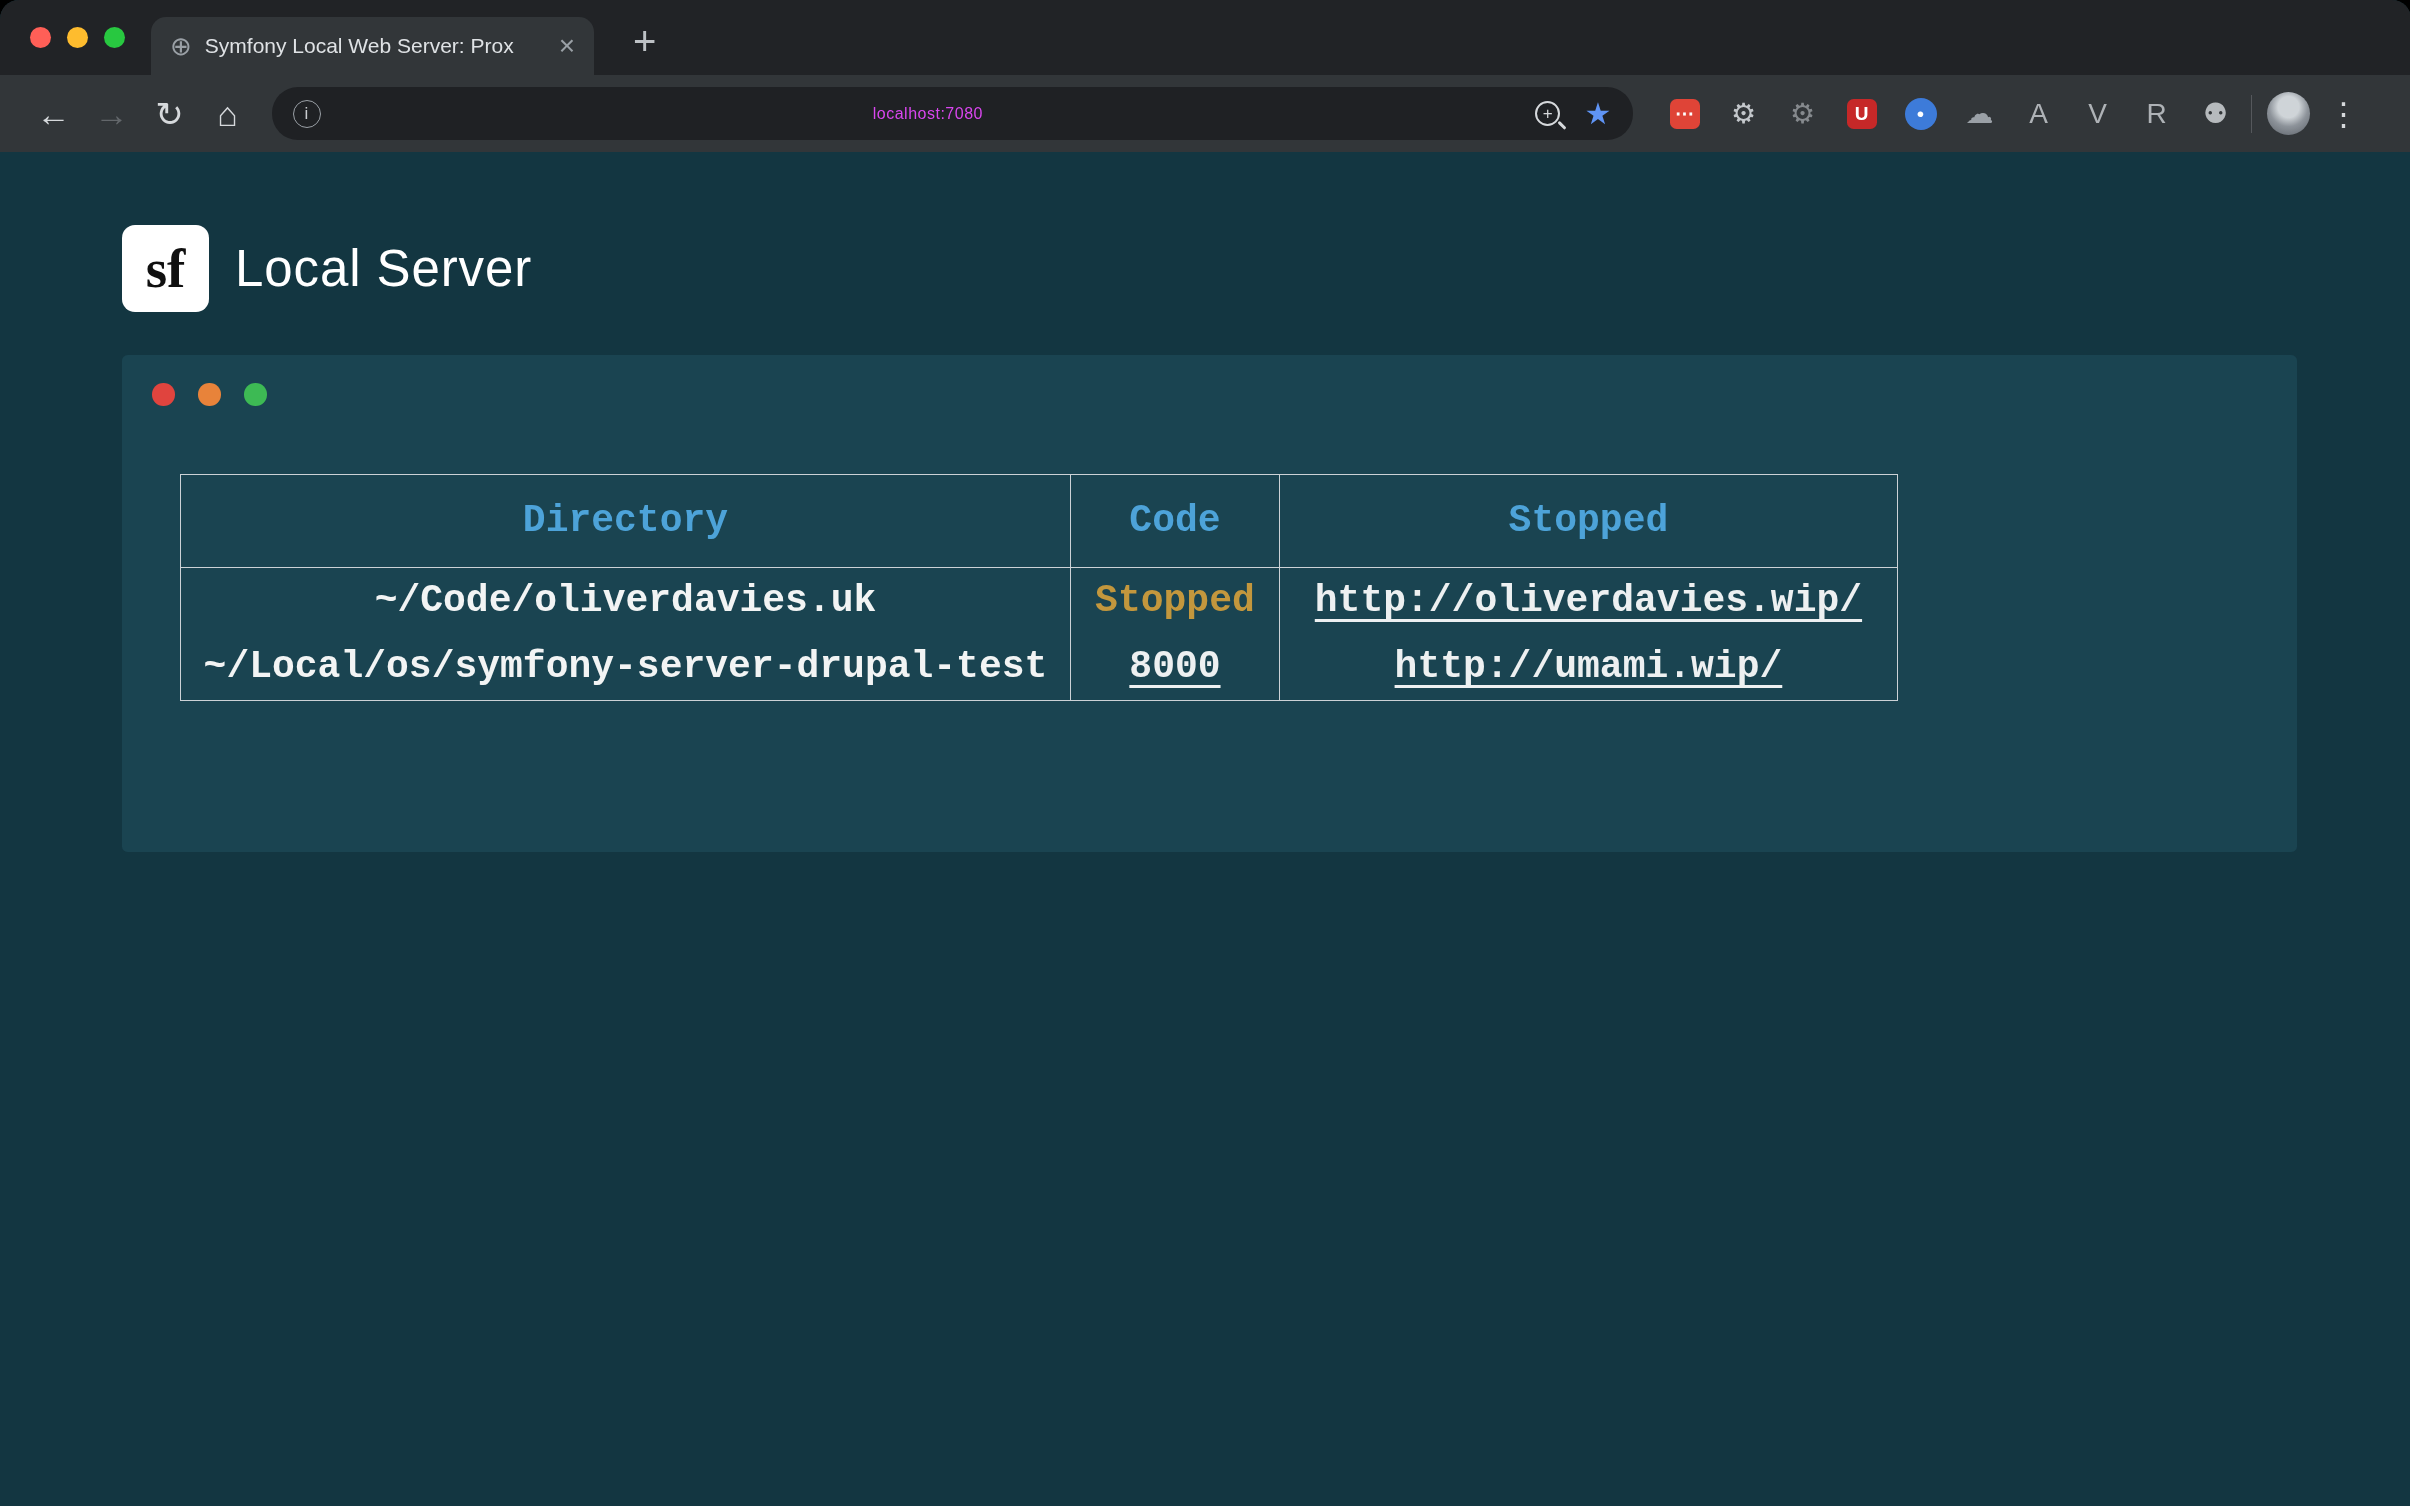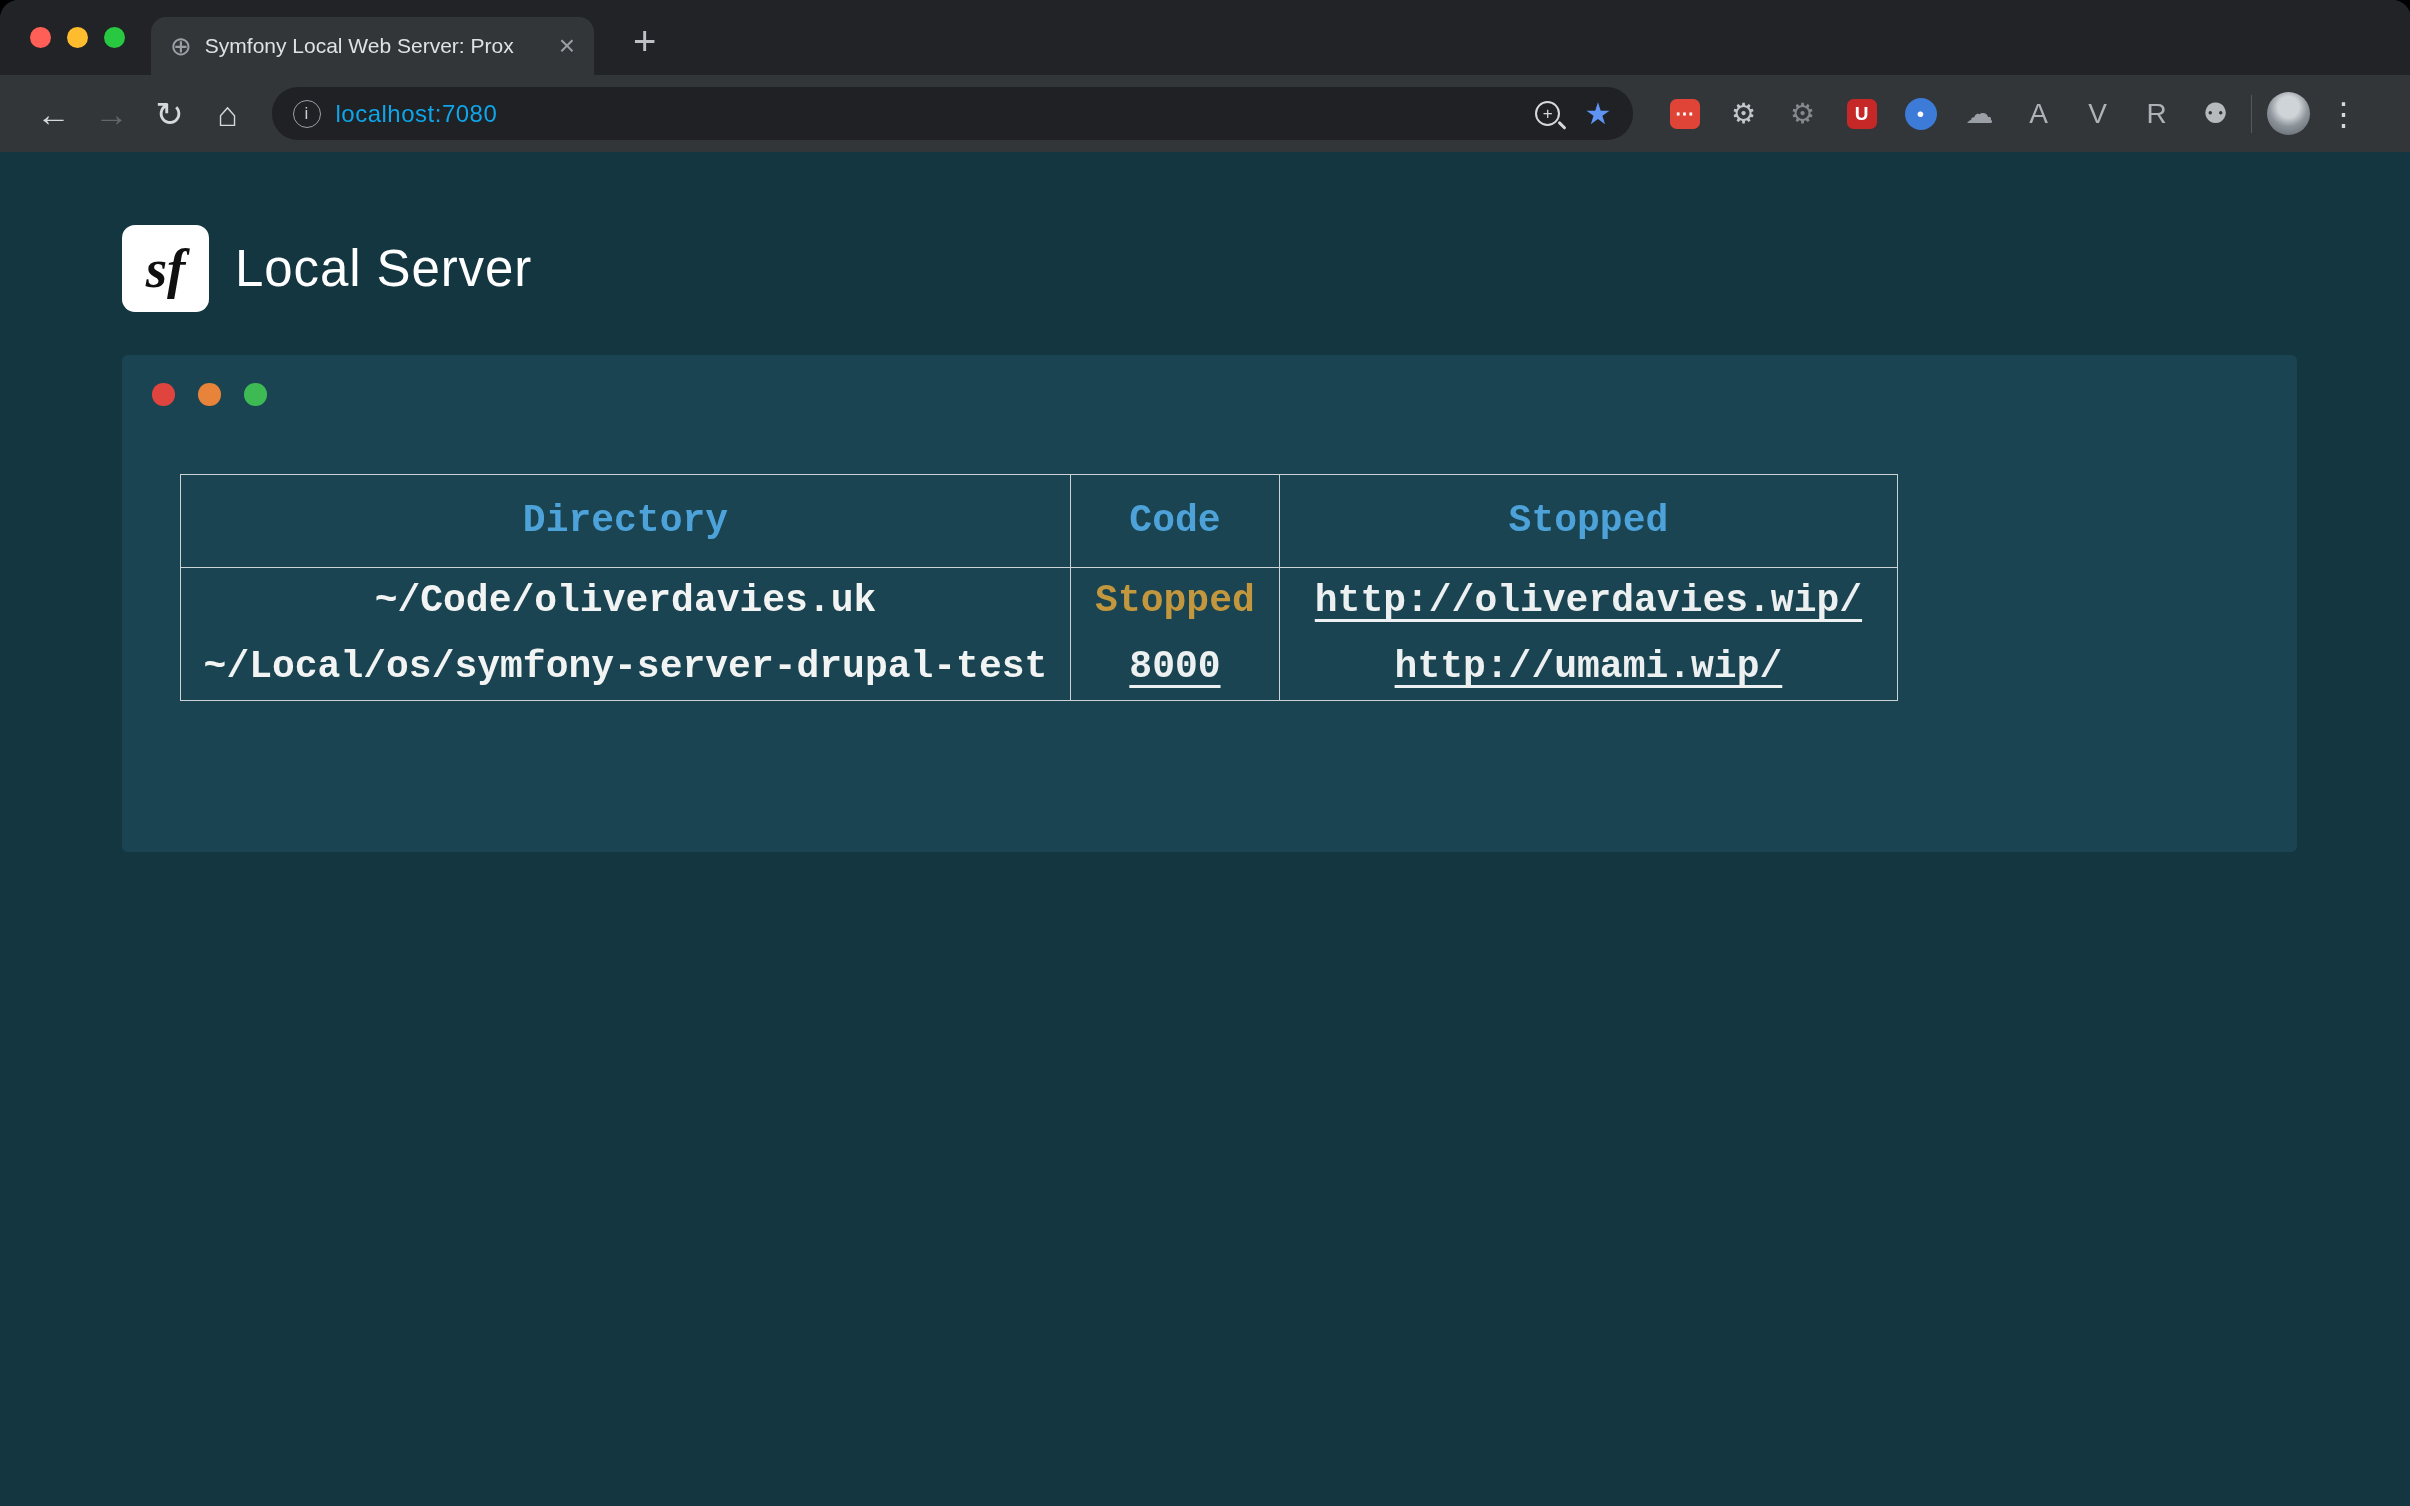--- a/index.html
+++ b/index.html
@@ -17,41 +17,41 @@
   .tab-close{color:#9aa0a6;font-size:28px;flex:none;cursor:default;}
   .new-tab{position:absolute;left:633px;top:50%;transform:translateY(-42%);font-size:40px;color:#bdc1c5;}
 
   .toolbar{height:77px;background:var(--toolbar-bg,#323639);display:flex;align-items:center;padding:0 24.5px;box-sizing:border-box;}
   .nav-icon{font-size:34px;color:var(--icon-color,#d6d9dc);width:58px;text-align:center;flex:none;line-height:1;}
   .nav-icon.disabled{color:var(--icon-disabled,#63676b);}
   .omnibox{flex:none;display:flex;align-items:center;width:1361px;height:53px;background:var(--omnibox-bg,#1f2124);
            border-radius:26px;margin-left:15px;padding:0 21px;box-sizing:border-box;gap:15px;}
   .info-badge{width:28px;height:28px;border:1.9px solid #9aa0a6;border-radius:50%;display:flex;align-items:center;justify-content:center;flex:none;box-sizing:border-box;}
   .info-badge i{font-style:normal;font-size:17px;color:#c9ccd0;line-height:1;}
-  .url{flex:1;color:#0ea5e9;font-size:24px;letter-spacing:0.5px;}
+  .url{flex:1;color:#d946ef;font-size:16px;letter-spacing:0.5px;text-align:center;}
   .magnifier{position:relative;width:21px;height:21px;border:2.8px solid var(--icon-color,#d6d9dc);border-radius:50%;margin-right:9.4px;flex:none;}
   .magnifier::before{content:"+";position:absolute;left:50%;top:50%;transform:translate(-50%,-55%);font-size:17px;color:var(--icon-color,#d6d9dc);line-height:1;}
   .magnifier::after{content:"";position:absolute;width:10.4px;height:2.8px;background:var(--icon-color,#d6d9dc);right:-9.4px;bottom:-2.8px;transform:rotate(45deg);border-radius:1.9px;}
   .star{font-size:30px;color:var(--star-color,#5f94f5);flex:none;line-height:1;}
 
   .extensions{display:flex;align-items:center;gap:19px;margin-left:32px;}
   .ext{width:40px;height:40px;display:flex;align-items:center;justify-content:center;flex:none;}
   .badge-square{width:30px;height:30px;border-radius:6.6px;display:flex;align-items:center;justify-content:center;font-size:19px;font-weight:700;}
   .badge-circle{width:32px;height:32px;border-radius:50%;display:flex;align-items:center;justify-content:center;font-size:21px;}
   .badge-plain{font-size:28px;line-height:1;}
   .divider{width:1.9px;height:38px;background:#55585c;margin:0 15px;flex:none;}
   .avatar{width:43px;height:43px;border-radius:50%;flex:none;
           background:radial-gradient(circle at 50% 35%, #cfd4d8 0 30%, #8d939a 55%, #595f66 100%);}
   .menu{font-size:32px;color:var(--icon-color,#d6d9dc);margin-left:17px;line-height:1;}
 
   
   .content{height:1354px;background:var(--page-bg,#133641);padding:73px 0 0 122px;box-sizing:border-box;}
   .brand{display:flex;align-items:center;gap:26px;}
   .logo{width:87px;height:87px;background:#ffffff;border-radius:13px;display:flex;align-items:center;justify-content:center;flex:none;}
-  .logo span{font-family:"Liberation Serif",serif;font-style:italic;font-weight:700;font-size:55px;color:#101010;}
+  .logo span{font-family:"Liberation Serif",serif;font-weight:700;font-size:55px;color:#101010;}
   h1{margin:0;font-size:51px;font-weight:400;color:#ffffff;letter-spacing:0.9px;}
 
   .card{margin-top:43px;width:2175px;height:497px;background:var(--card-bg,#1a4451);border-radius:5.6px;
         padding:28px 0 11px 30px;box-sizing:border-box;}
   .card-dots{display:flex;gap:23.5px;}
   .dot{width:22.6px;height:22.6px;border-radius:50%;display:inline-block;}
 
   table{margin:68px 0 0 28px;border-collapse:collapse;border:1.9px solid var(--table-border,#ccd2d6);
         font-family:"Liberation Mono","DejaVu Sans Mono",monospace;font-weight:700;font-size:38px;table-layout:fixed;}
   col.col-dir{width:864px;} col.col-port{width:209px;} col.col-domain{width:618px;}

